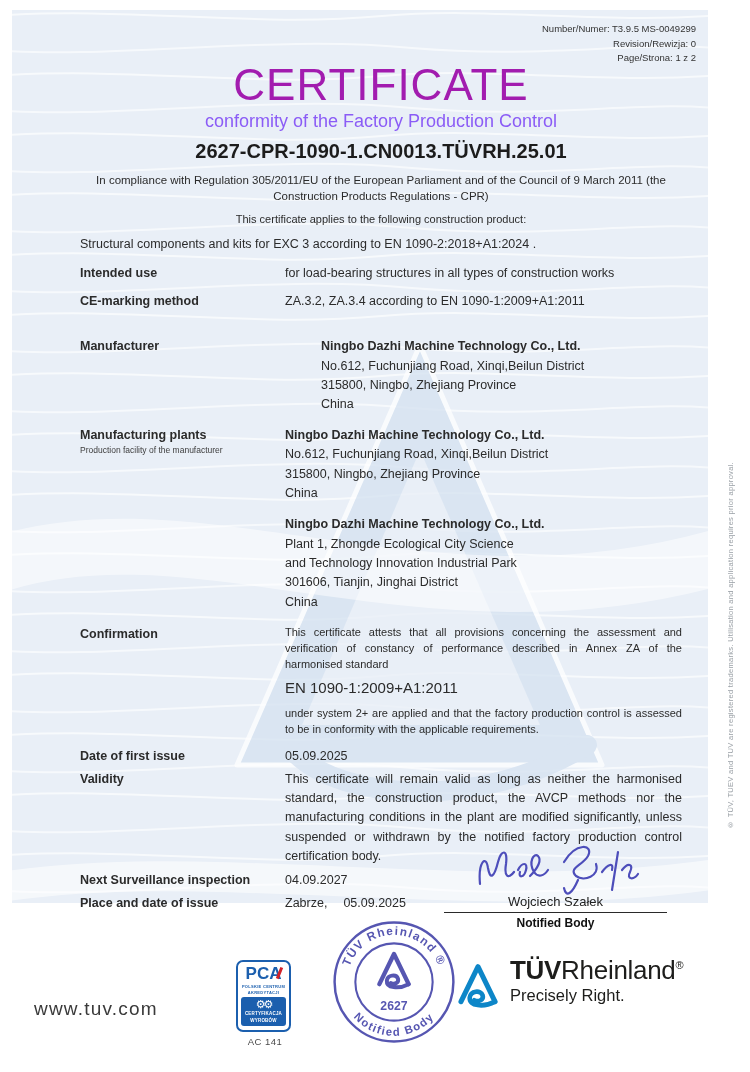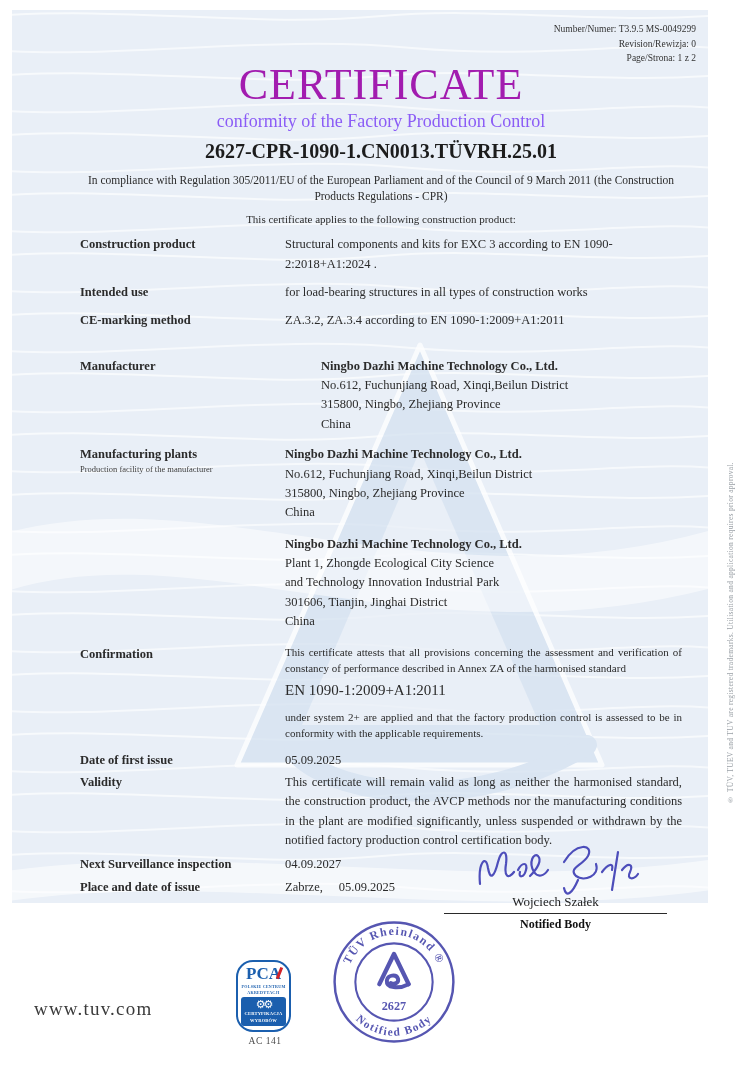--- a/index.html
+++ b/index.html
@@ -1,17 +1,17 @@
 <!DOCTYPE html>
 <html><head>
 <meta charset="utf-8">
 <style>
   html,body{margin:0;padding:0;background:#fff;}
   .page{position:relative;width:750px;height:1072px;background:#fff;overflow:hidden;
-        font-family:Liberation Serif, serif;color:#2b2b2b;}
+        font-family:Liberation Sans, sans-serif;color:#2b2b2b;}
   .paper{position:absolute;left:12px;top:10px;width:696px;height:893px;background:#e9eff7;}
   .bg-svg{position:absolute;left:0;top:0;z-index:0;}
   .meta{position:absolute;top:12px;right:12px;z-index:2;text-align:right;font-size:9.5px;line-height:1.55;color:#333;}
   .content{position:relative;z-index:2;padding:52px 26px 0 68px;}
   .title{ text-align:center;font-size:44px;font-weight:500;letter-spacing:1px;line-height:1.05;color:#a21caf;}
   .subtitle{text-align:center;font-size:18px;margin-top:3px;color:#8b5cf6;}
   .certno{text-align:center;font-size:20px;font-weight:700;margin-top:8px;color:#1c1c1c;}
   .compliance{width:600px;margin:10px auto 0;text-align:center;font-size:11.5px;line-height:1.35;}
   .applies{text-align:center;font-size:11px;margin-top:9px;}
   .rows{margin-top:10px;}
@@ -28,21 +28,21 @@
   .date-gap{margin-left:16px;}
   
   .sig{position:absolute;left:438px;top:834px;width:235px;z-index:5;text-align:center;}
   .sig-svg{display:block;margin:0 auto -4px;}
   .sig-name{font-size:13px;color:#222;}
   .sig-line{border:0;border-top:1.5px solid #2a2a2a;margin:3px 6px 3px 6px;}
   .sig-role{font-size:12px;font-weight:700;color:#111;}
   
   .website{position:absolute;left:34px;top:998px;z-index:3;font-size:19px;font-weight:500;letter-spacing:1.2px;color:#3a3a3a;}
   .pca-wrap{position:absolute;left:236px;top:960px;z-index:3;width:58px;text-align:center;}
-  .pca-card{width:55px;border:2px solid #1b5fae;border-radius:17px;background:#fff;padding:3px 0 4px;box-sizing:border-box;}
+  .pca-card{width:55px;border:2px solid #1b5fae;border-radius:7px;background:#fff;padding:3px 0 4px;box-sizing:border-box;}
   .pca-acronym{color:#1b5fae;font-weight:700;font-size:17px;line-height:1;position:relative;display:inline-block;}
   .pca-acronym::after{content:"";position:absolute;right:0px;top:2px;width:3px;height:12px;background:#d2232a;transform:rotate(22deg);}
   .pca-org{color:#1b5fae;font-size:4px;font-weight:700;letter-spacing:.3px;line-height:1.4;margin-top:1px;}
   .pca-box{background:#1b5fae;border-radius:3px;margin:2px 3px 0;padding:2px 1px;color:#fff;}
   .pca-gears{font-size:11px;line-height:1;letter-spacing:-2px;}
   .pca-box-text{font-size:4.5px;font-weight:700;line-height:1.45;margin-top:1px;letter-spacing:.2px;}
   .pca-code{font-size:9.5px;color:#4a4a4a;margin-top:4px;letter-spacing:.5px;}
   .stamp{position:absolute;left:328px;top:916px;z-index:4;opacity:.93;}
   .brand{position:absolute;left:455px;top:956px;z-index:3;display:flex;align-items:flex-start;}
   .brand-tri{margin-top:7px;}
@@ -117,21 +117,20 @@
     <div class="content">
       <div class="title">CERTIFICATE</div>
       <div class="subtitle">conformity of the Factory Production Control</div>
       <div class="certno">2627-CPR-1090-1.CN0013.TÜVRH.25.01</div>
       <div class="compliance">In compliance with Regulation 305/2011/EU of the European Parliament and of the Council of 9 March 2011 (the Construction Products Regulations - CPR)</div>
       <div class="applies">This certificate applies to the following construction product:</div>
 
       <div class="rows">
 
         <div class="row mb-sm">
-          <div class="lbl">Construction product</div>
           <div class="val">Structural components and kits for EXC 3 according to EN 1090-2:2018+A1:2024 .</div>
         </div>
 
         <div class="row mb-sm">
           <div class="lbl">Intended use</div>
           <div class="val">for load-bearing structures in all types of construction works</div>
         </div>
 
         <div class="row mb-lg">
           <div class="lbl">CE-marking method</div>
@@ -258,16 +257,28 @@
     </text>
     <g transform="translate(70,58) scale(0.42) translate(-50,-50)">
       <g fill="none" stroke="#4a4aac" stroke-linecap="round" stroke-linejoin="round">
         <path d="M13,84 L50,8 L87,84" stroke-width="11"></path>
         <path d="M87,84 C62,97 30,94 32,75 C34,60 56,58 60,70 C63,80 52,86 42,81" stroke-width="10"></path>
       </g>
     </g>
     <text x="70" y="100" font-size="13" font-weight="600" fill="#4a4aac" text-anchor="middle">2627</text>
   </svg>
 
+  <div class="brand">
+    <svg class="brand-tri" width="46" height="46" viewBox="0 0 100 100">
+      <g fill="none" stroke="#0d86c8" stroke-linecap="round" stroke-linejoin="round">
+        <path d="M13,84 L50,8 L87,84" stroke-width="11"></path>
+        <path d="M87,84 C62,97 30,94 32,75 C34,60 56,58 60,70 C63,80 52,86 42,81" stroke-width="10"></path>
+      </g>
+    </svg>
+    <div class="brand-text">
+      <div class="brand-name"><b>TÜV</b><span>Rheinland</span><span class="brand-reg">®</span></div>
+      <div class="brand-tagline">Precisely Right.</div>
+    </div>
+  </div>
 
   <div class="side-note">® TÜV, TUEV and TUV are registered trademarks. Utilisation and application requires prior approval.</div>
 
 </div>
 
 </body></html>

